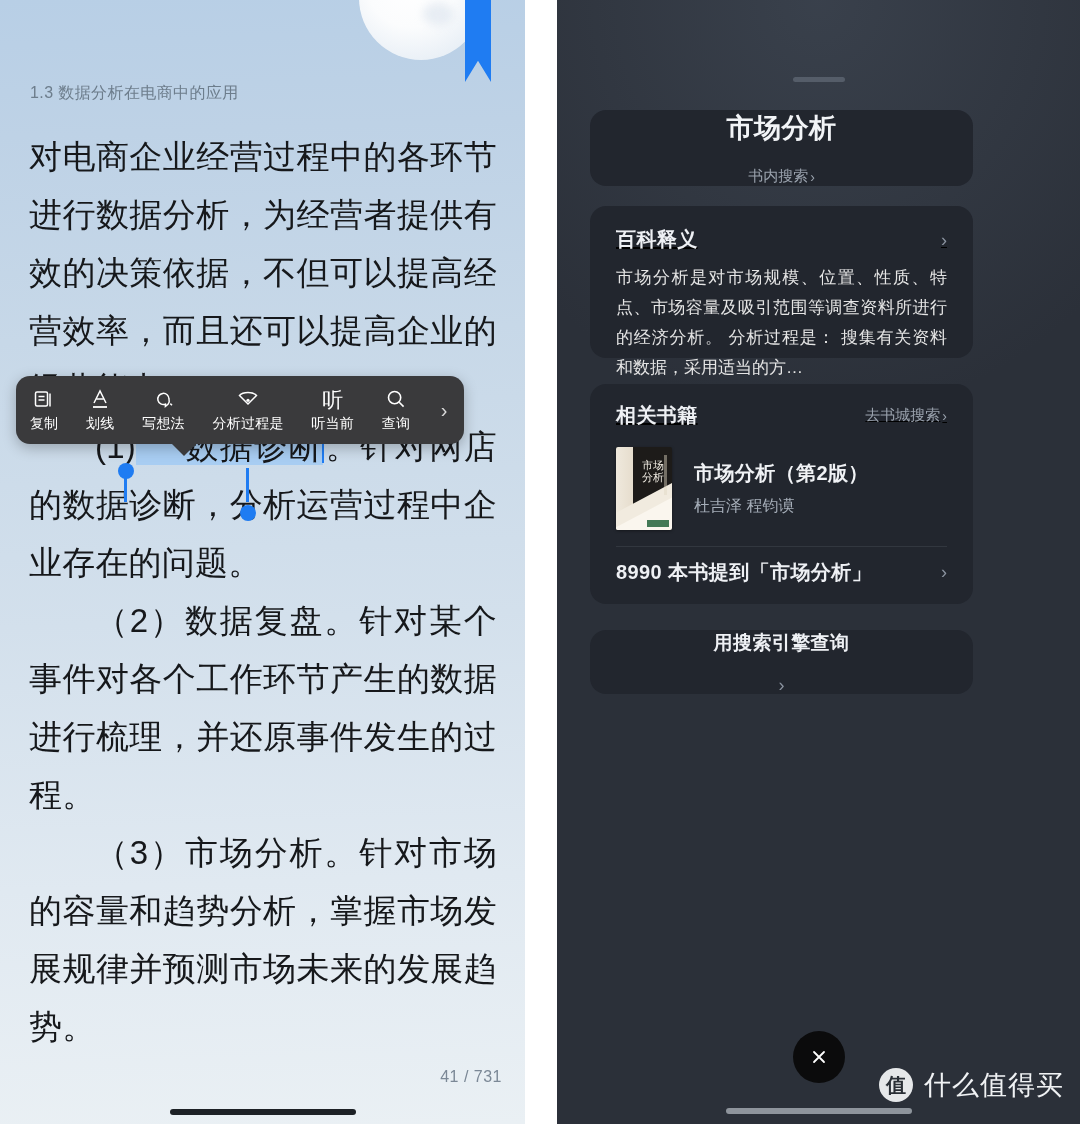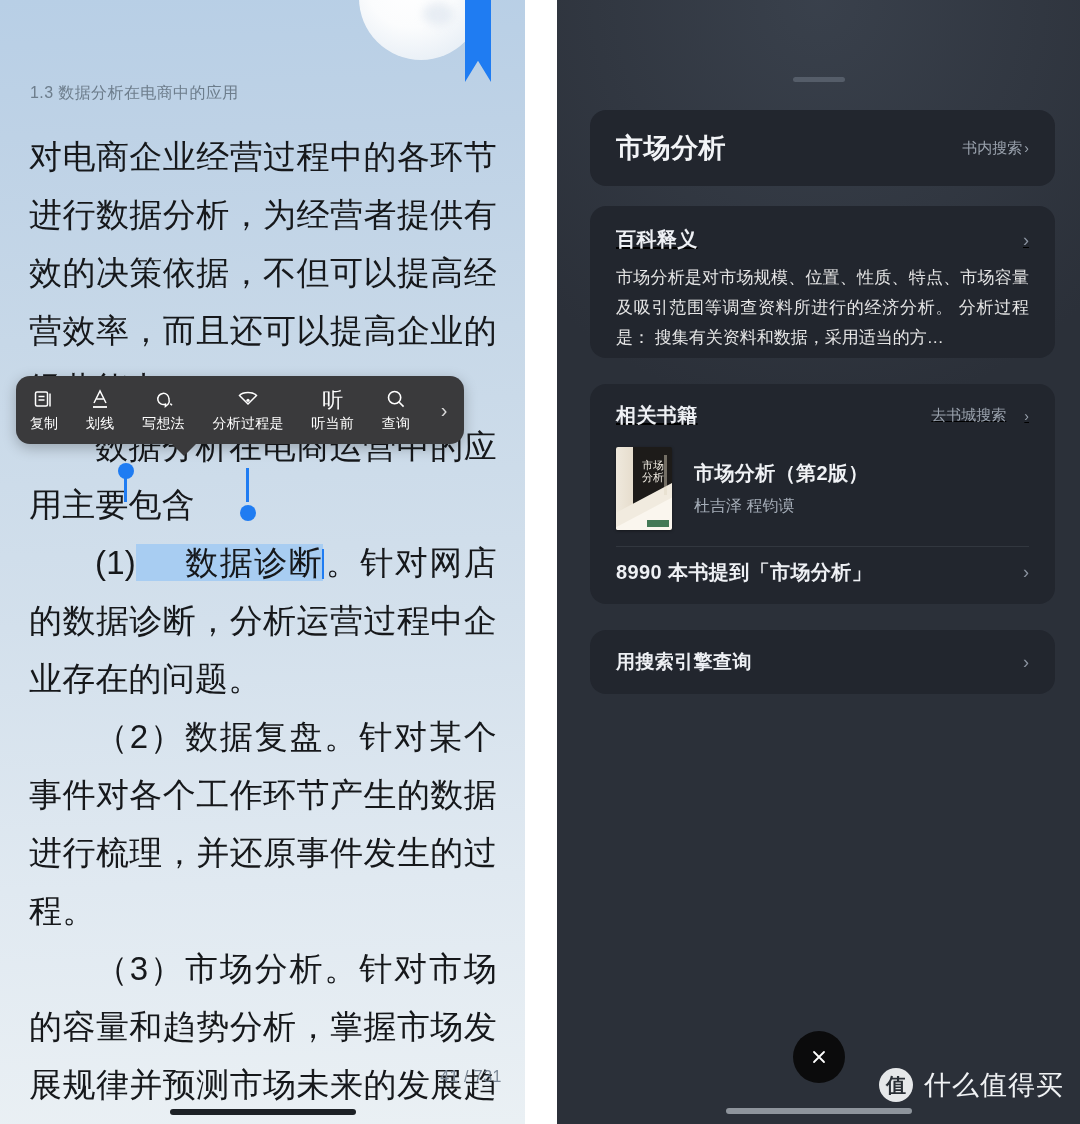--- a/index.html
+++ b/index.html
@@ -101,22 +101,22 @@
   }
   .sheet-panel::before {
     content:""; position:absolute; inset:0;
     background:radial-gradient(120% 60% at 50% 0%, rgba(62,70,82,.75) 0%, rgba(40,45,54,0) 62%);
   }
   .drag-handle {
     position:absolute; left:50%; transform:translateX(-50%); top:77px;
     width:52px; height:5px; border-radius:3px; background:#555d69;
   }
   .card {
-    position:absolute; left:33px; width:465px;
-    background:#22262e; border-radius:16px;
+    position:absolute; left:33px; width:383px;
+    background:#22262e; border-radius:16px;flex-direction:column;
   }
   .card-title-row {
     display:flex; align-items:center; justify-content:space-between;text-decoration:underline;
   }
 
   
   .card-term { top:110px; height:76px; padding:0 26px; display:flex; align-items:center; justify-content:space-between; }
   .term-word { font-size:27px; font-weight:700; color:#f2f4f7; letter-spacing:.5px; }
   .term-link { font-size:15px; color:#9aa2ad; display:flex; align-items:center; gap:2px; }
 
@@ -124,21 +124,21 @@
   .card-baike { top:206px; height:152px; padding:20px 26px 0 26px; }
   .baike-title { font-size:20px; font-weight:700; color:#eef0f4; letter-spacing:.4px; }
   .baike-text {
     margin-top:10px; font-size:17px; line-height:30px; color:#e5e5e5;
     text-align:justify;
   }
 
   
   .card-books { top:384px; height:220px; padding:18px 26px 0 26px; }
   .books-title { font-size:20px; font-weight:700; color:#eef0f4; letter-spacing:.4px; }
-  .books-link { font-size:15px; color:#9aa2ad; display:flex; align-items:center; gap:18px; }
+  .books-link { font-size:15px; color:#9aa2ad; display:flex; align-items:center; gap:2px; }
   .book-row { display:flex; align-items:center; gap:22px; margin-top:18px; }
   .book-cover {
     width:56px; height:83px; border-radius:2px; position:relative; overflow:hidden;
     background:#1d1b19; flex:0 0 auto;
     box-shadow:0 1px 3px rgba(0,0,0,.4);
   }
   .bc-left { position:absolute; left:0; top:0; width:17px; height:100%;
              background:linear-gradient(90deg,#efe9dd 0%,#e6ddcd 100%); }
   .bc-band { position:absolute; left:-6px; top:46px; width:90px; height:15px;
              background:#f0ead f; background:#f1ebdf; transform:rotate(-28deg); }
@@ -199,21 +199,20 @@
 
   <div class="reader">
 
     <div class="moon-wrap"></div>
     <div class="bookmark"></div>
 
     <div class="chapter-head">1.3 数据分析在电商中的应用</div>
 
     <div class="body-text">
       <p>对电商企业经营过程中的各环节进行数据分析，为经营者提供有效的决策依据，不但可以提高经营效率，而且还可以提高企业的经营能力。</p>
-      <p class="indent">数据分析在电商运营中的应用主要包含</p>
       <p class="indent"><span>(1)</span><span class="sel">数据诊断</span><span class="caret"></span><span>。针对网店的数据诊断，分析运营过程中企业存在的问题。</span></p>
       <p class="indent">（2）数据复盘。针对某个事件对各个工作环节产生的数据进行梳理，并还原事件发生的过程。</p>
       <p class="indent">（3）市场分析。针对市场的容量和趋势分析，掌握市场发展规律并预测市场未来的发展趋势。</p>
 
     </div>
 
     <div class="sel-stem s1"></div>
     <div class="sel-stem s2"></div>
     <div class="sel-handle start"></div>
     <div class="sel-handle end"></div>

